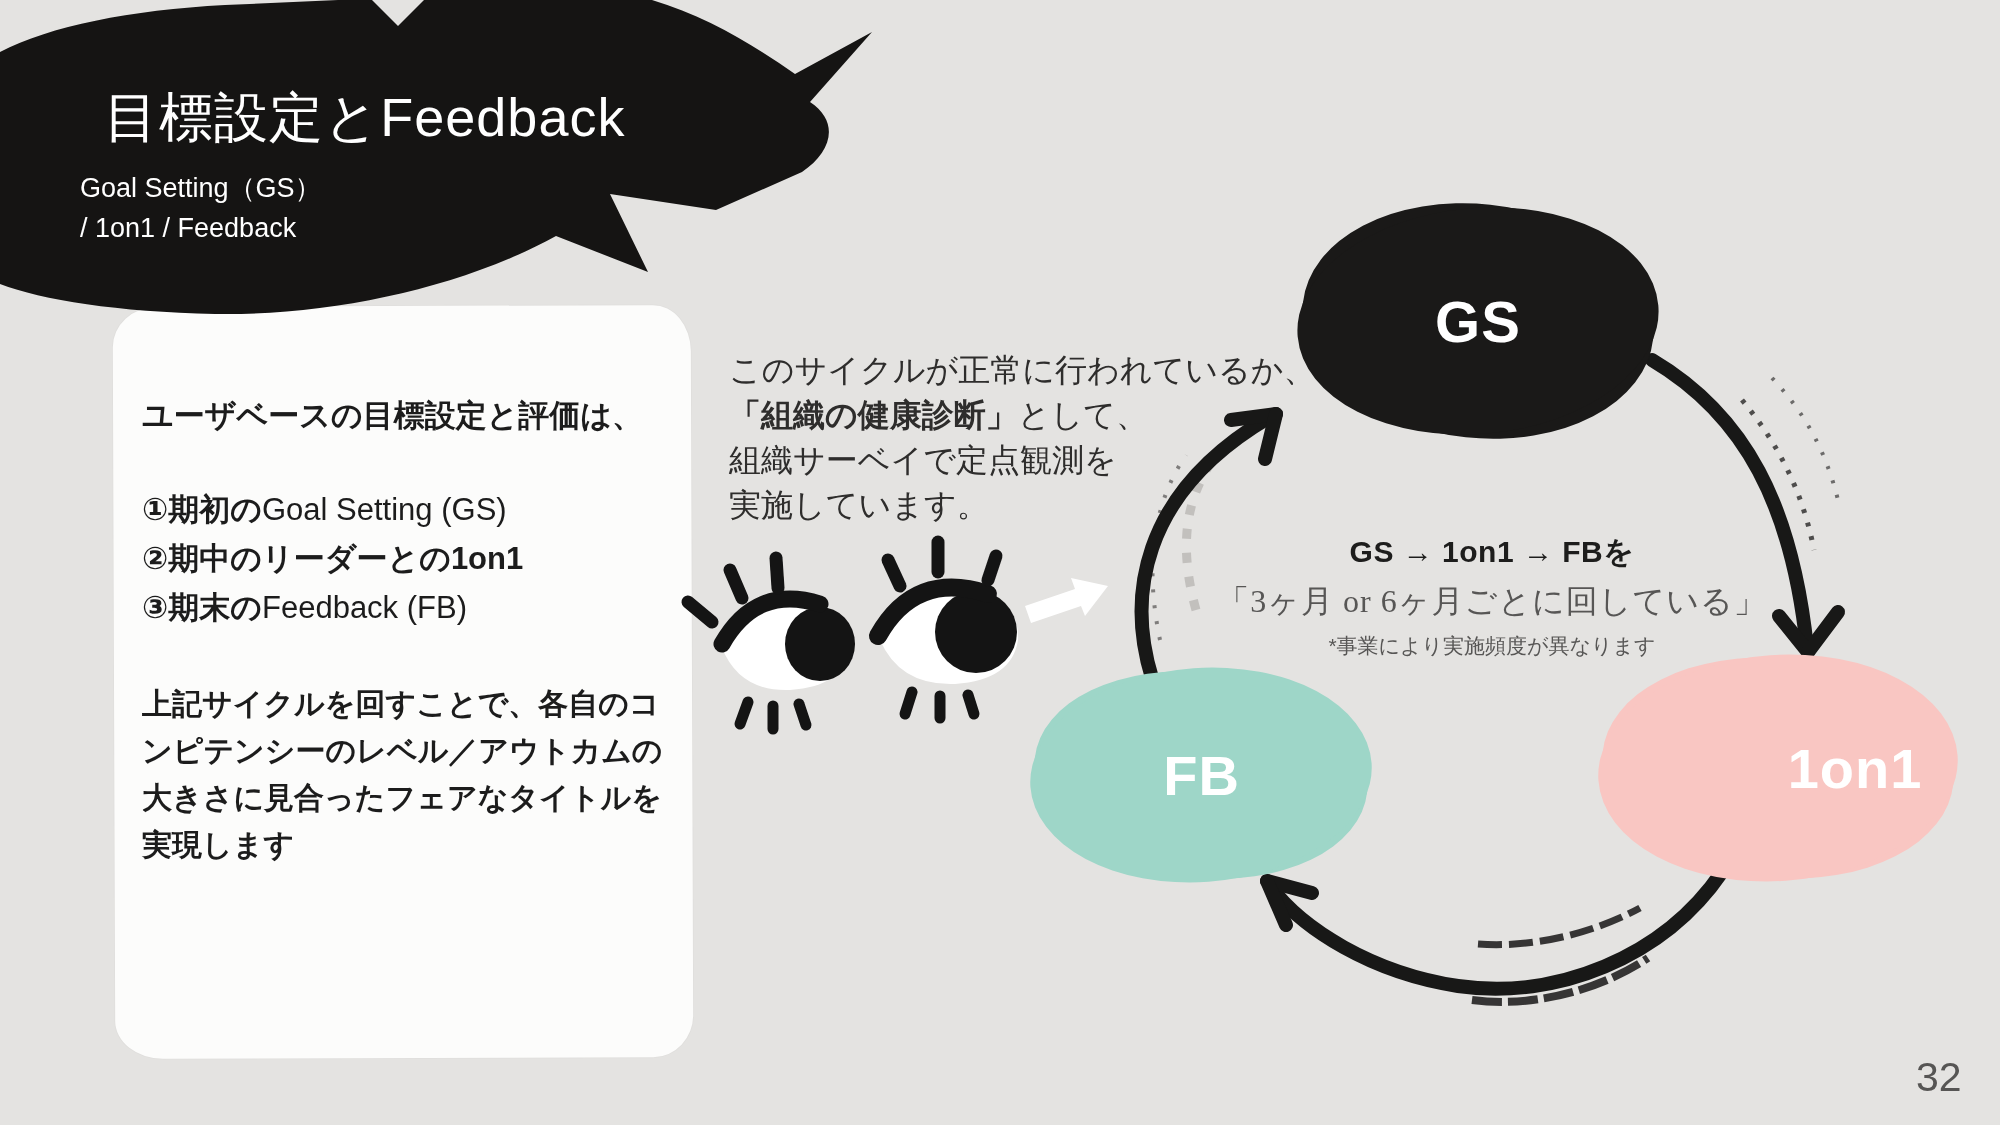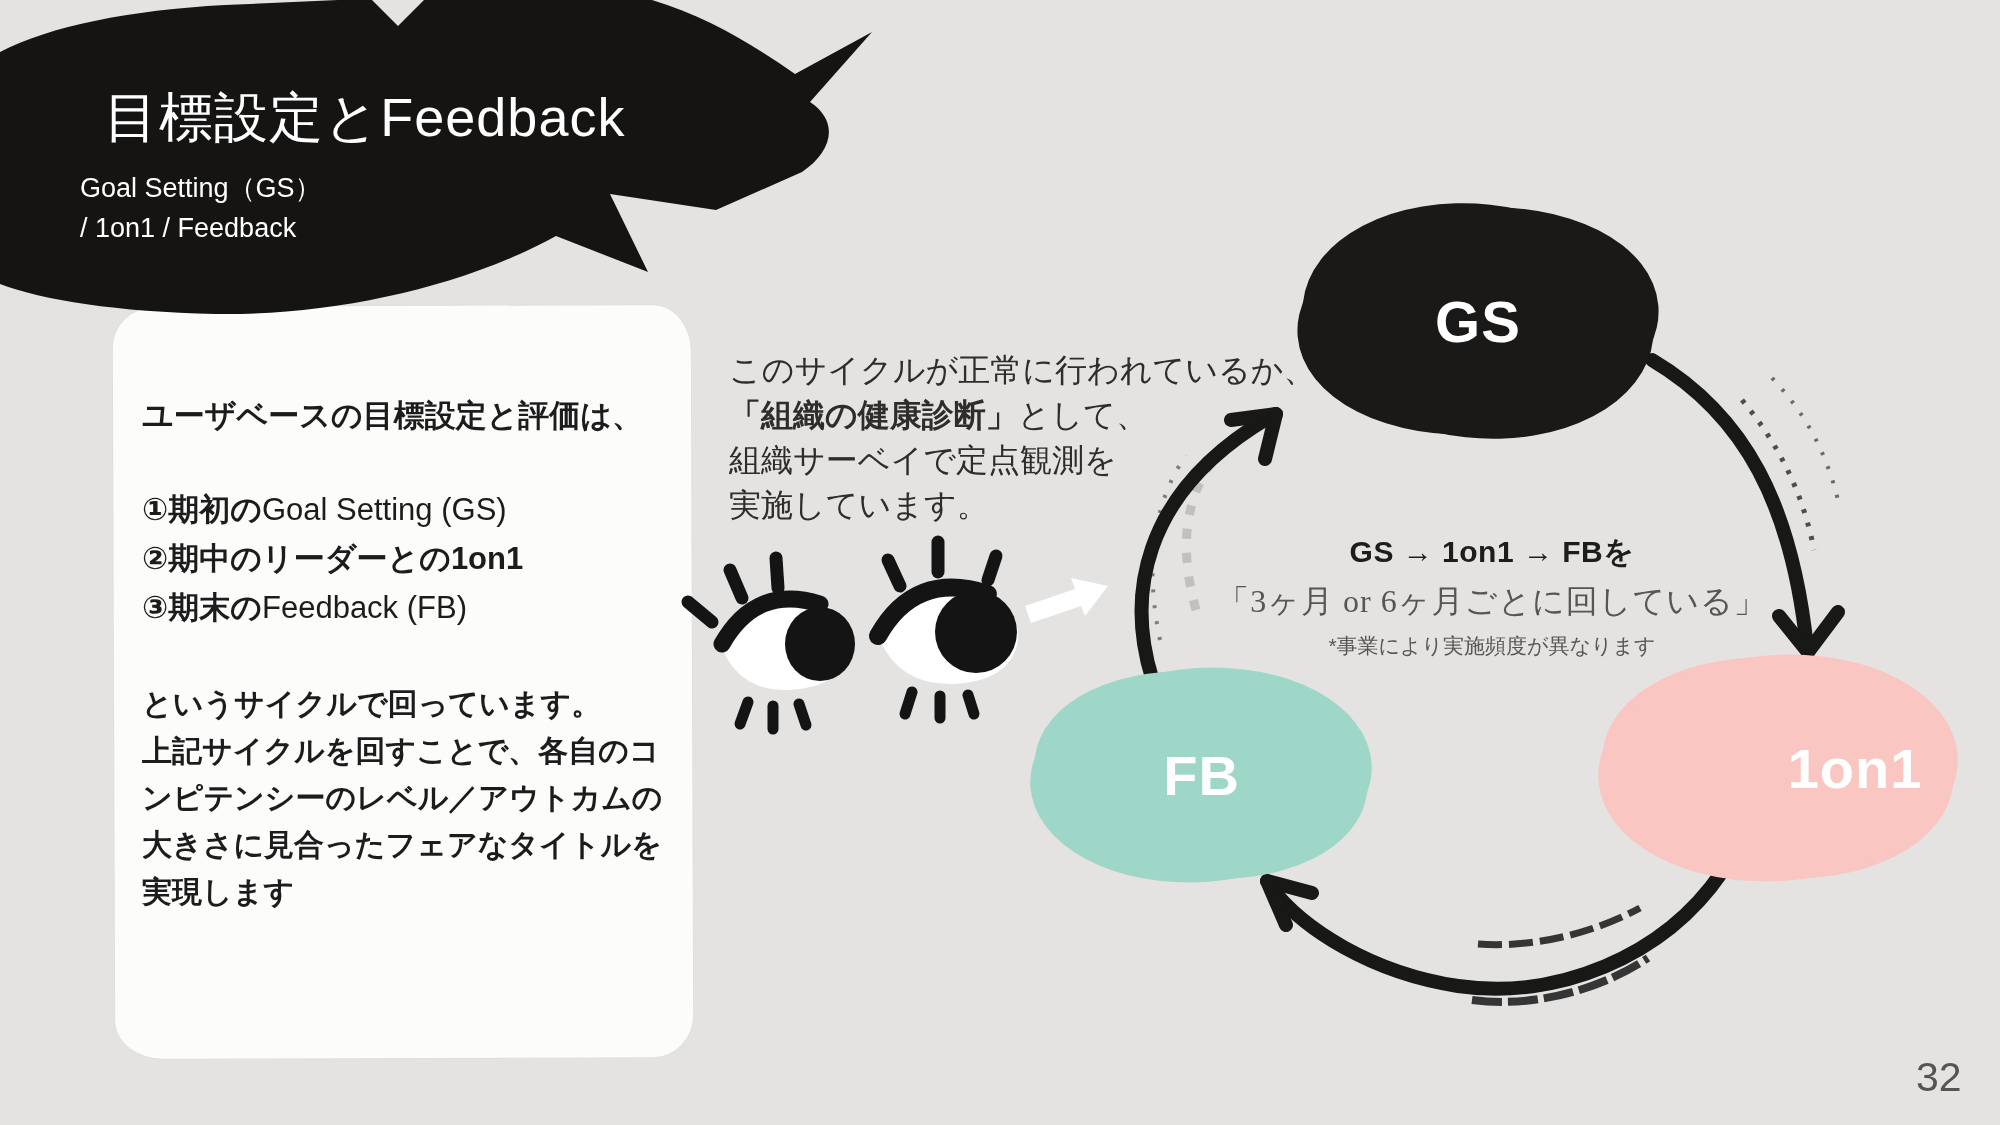--- a/index.html
+++ b/index.html
@@ -66,21 +66,20 @@
   </div>
 
   <div class="abs card-text">
     <div class="card-intro">ユーザベースの目標設定と評価は、</div>
     <div class="card-steps">
       <div><span class="step-bold">①期初の</span><span class="step-normal">Goal Setting (GS)</span></div>
       <div><span class="step-bold">②期中のリーダーとの1on1</span><span class="step-normal"></span></div>
       <div><span class="step-bold">③期末の</span><span class="step-normal">Feedback (FB)</span></div>
     </div>
     <div class="card-outro">
-      <div>というサイクルで回っています。</div>
       <div>上記サイクルを回すことで、各自のコ</div>
       <div>ンピテンシーのレベル／アウトカムの</div>
       <div>大きさに見合ったフェアなタイトルを</div>
       <div>実現します</div>
     </div>
   </div>
 
   <div class="abs annotation">
     <div>このサイクルが正常に行われているか、</div>
     <div><b>「組織の健康診断」</b><span>として、</span></div>

